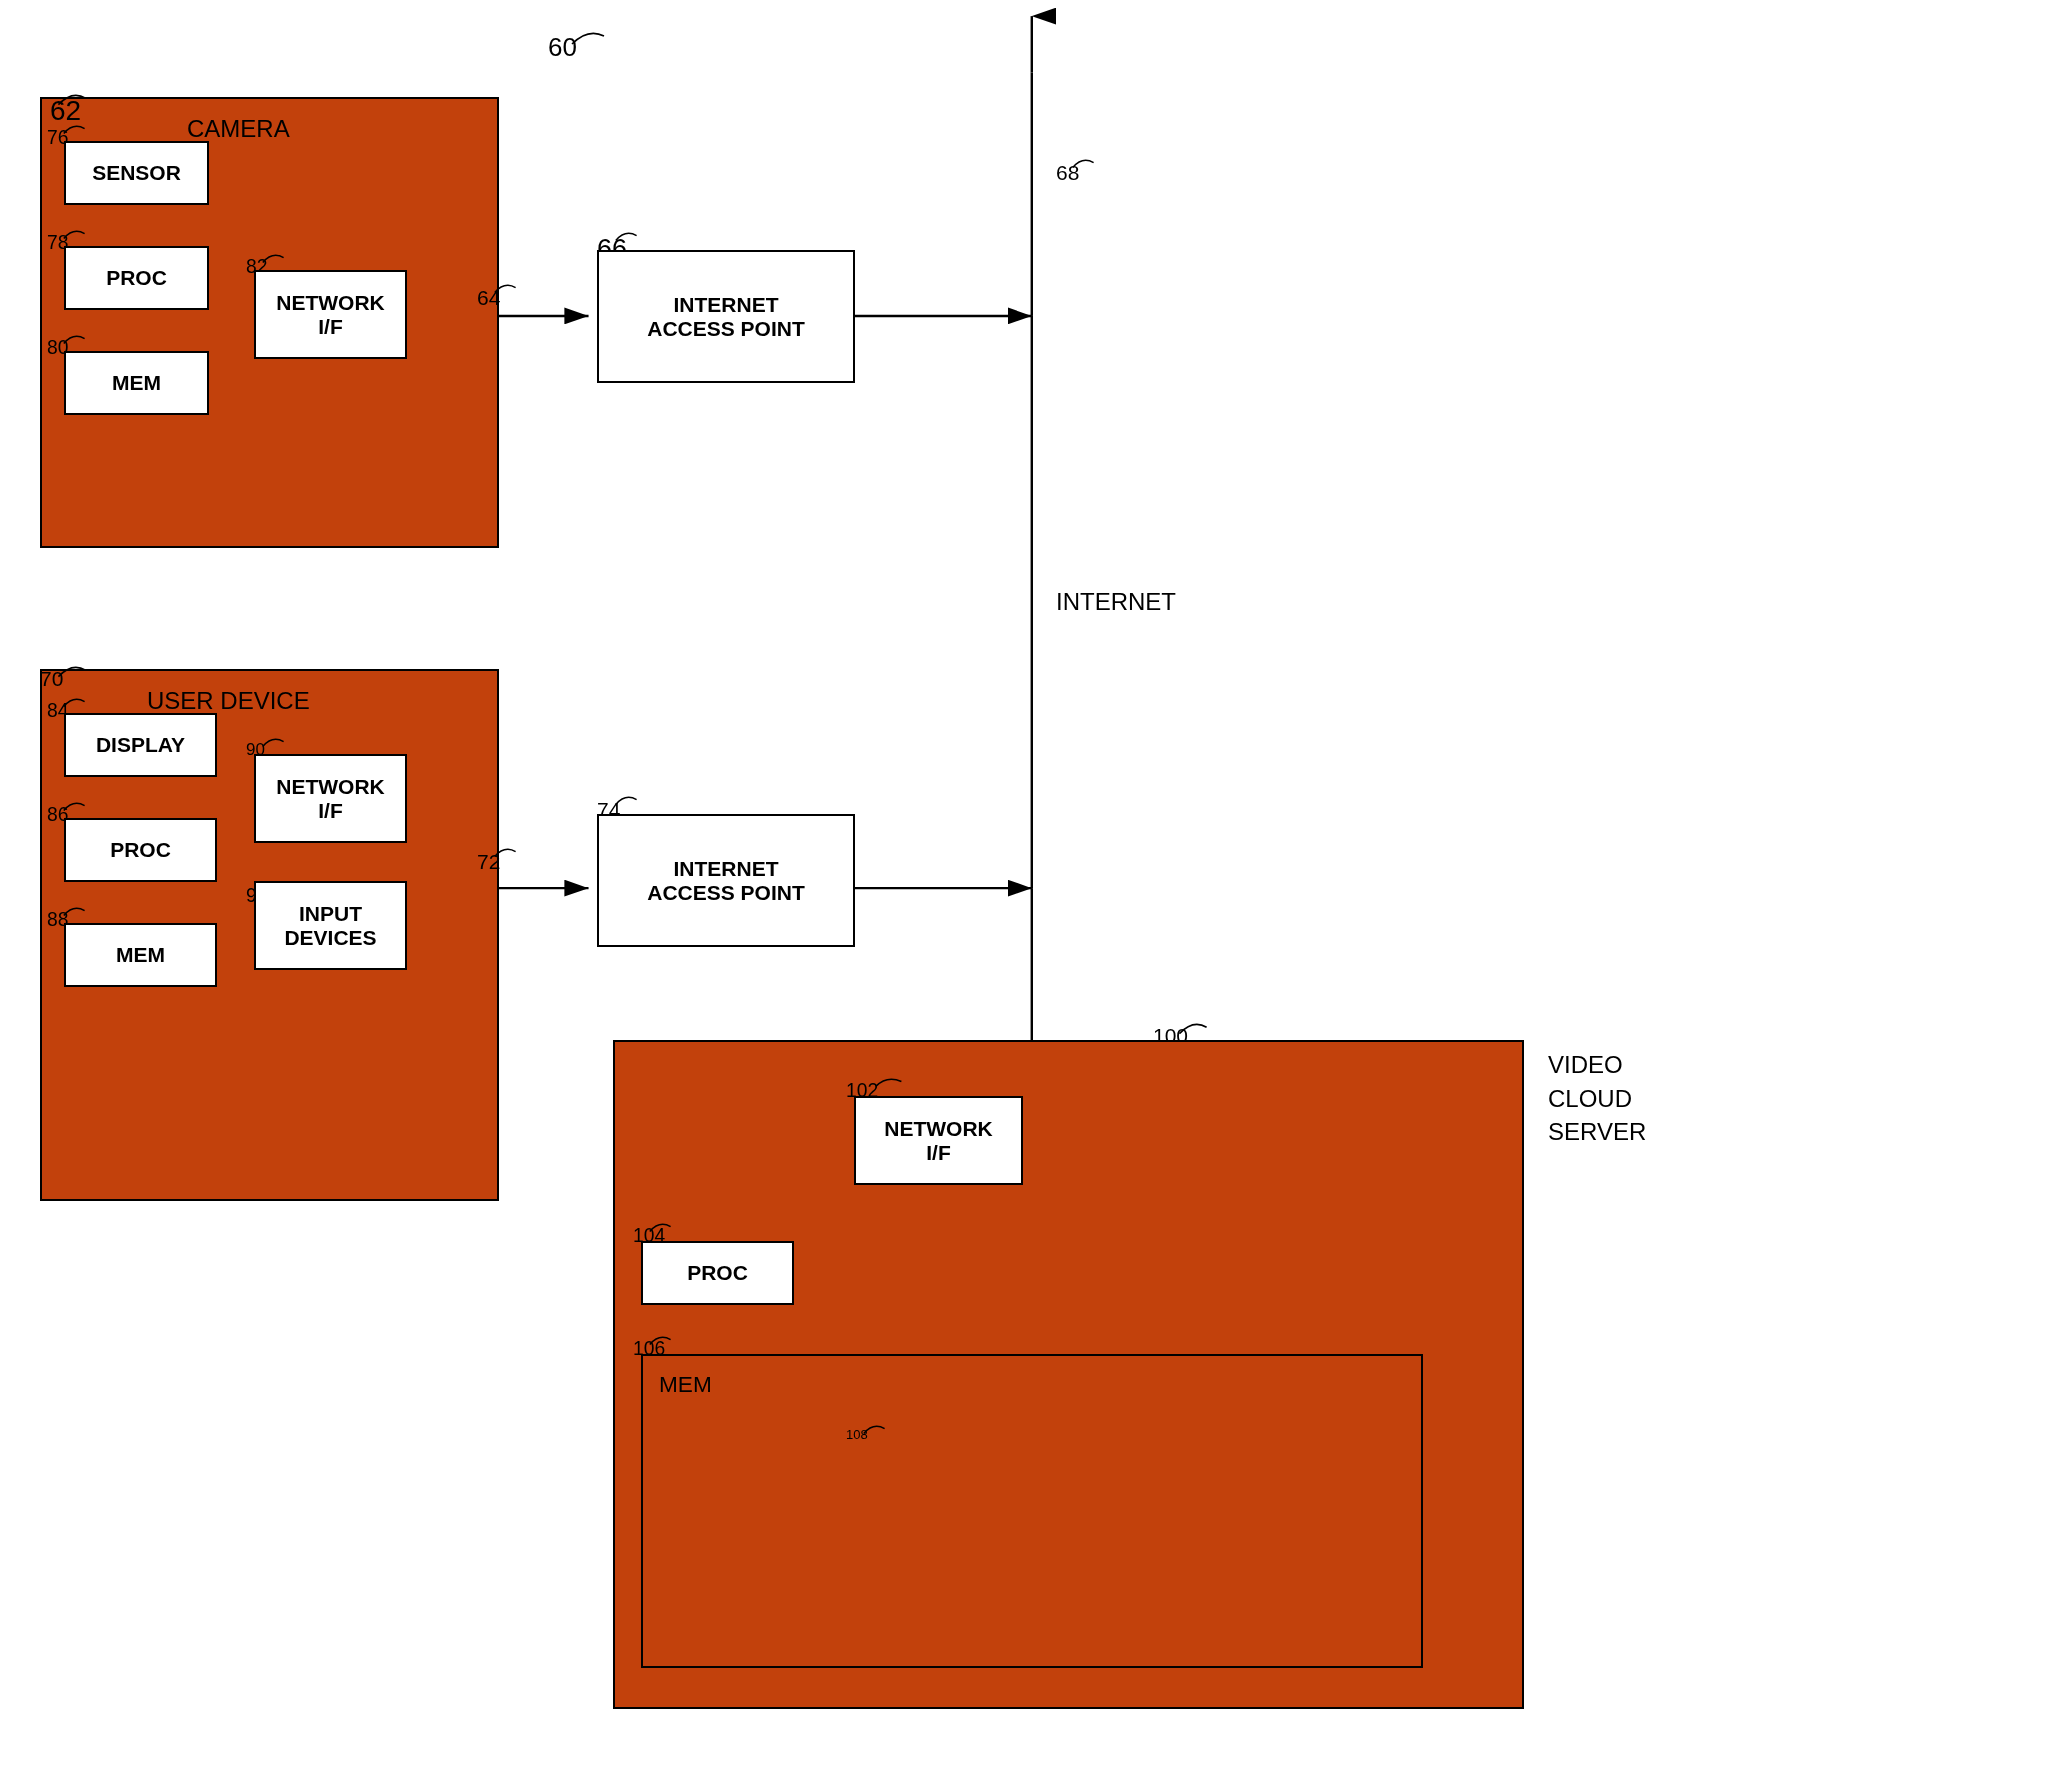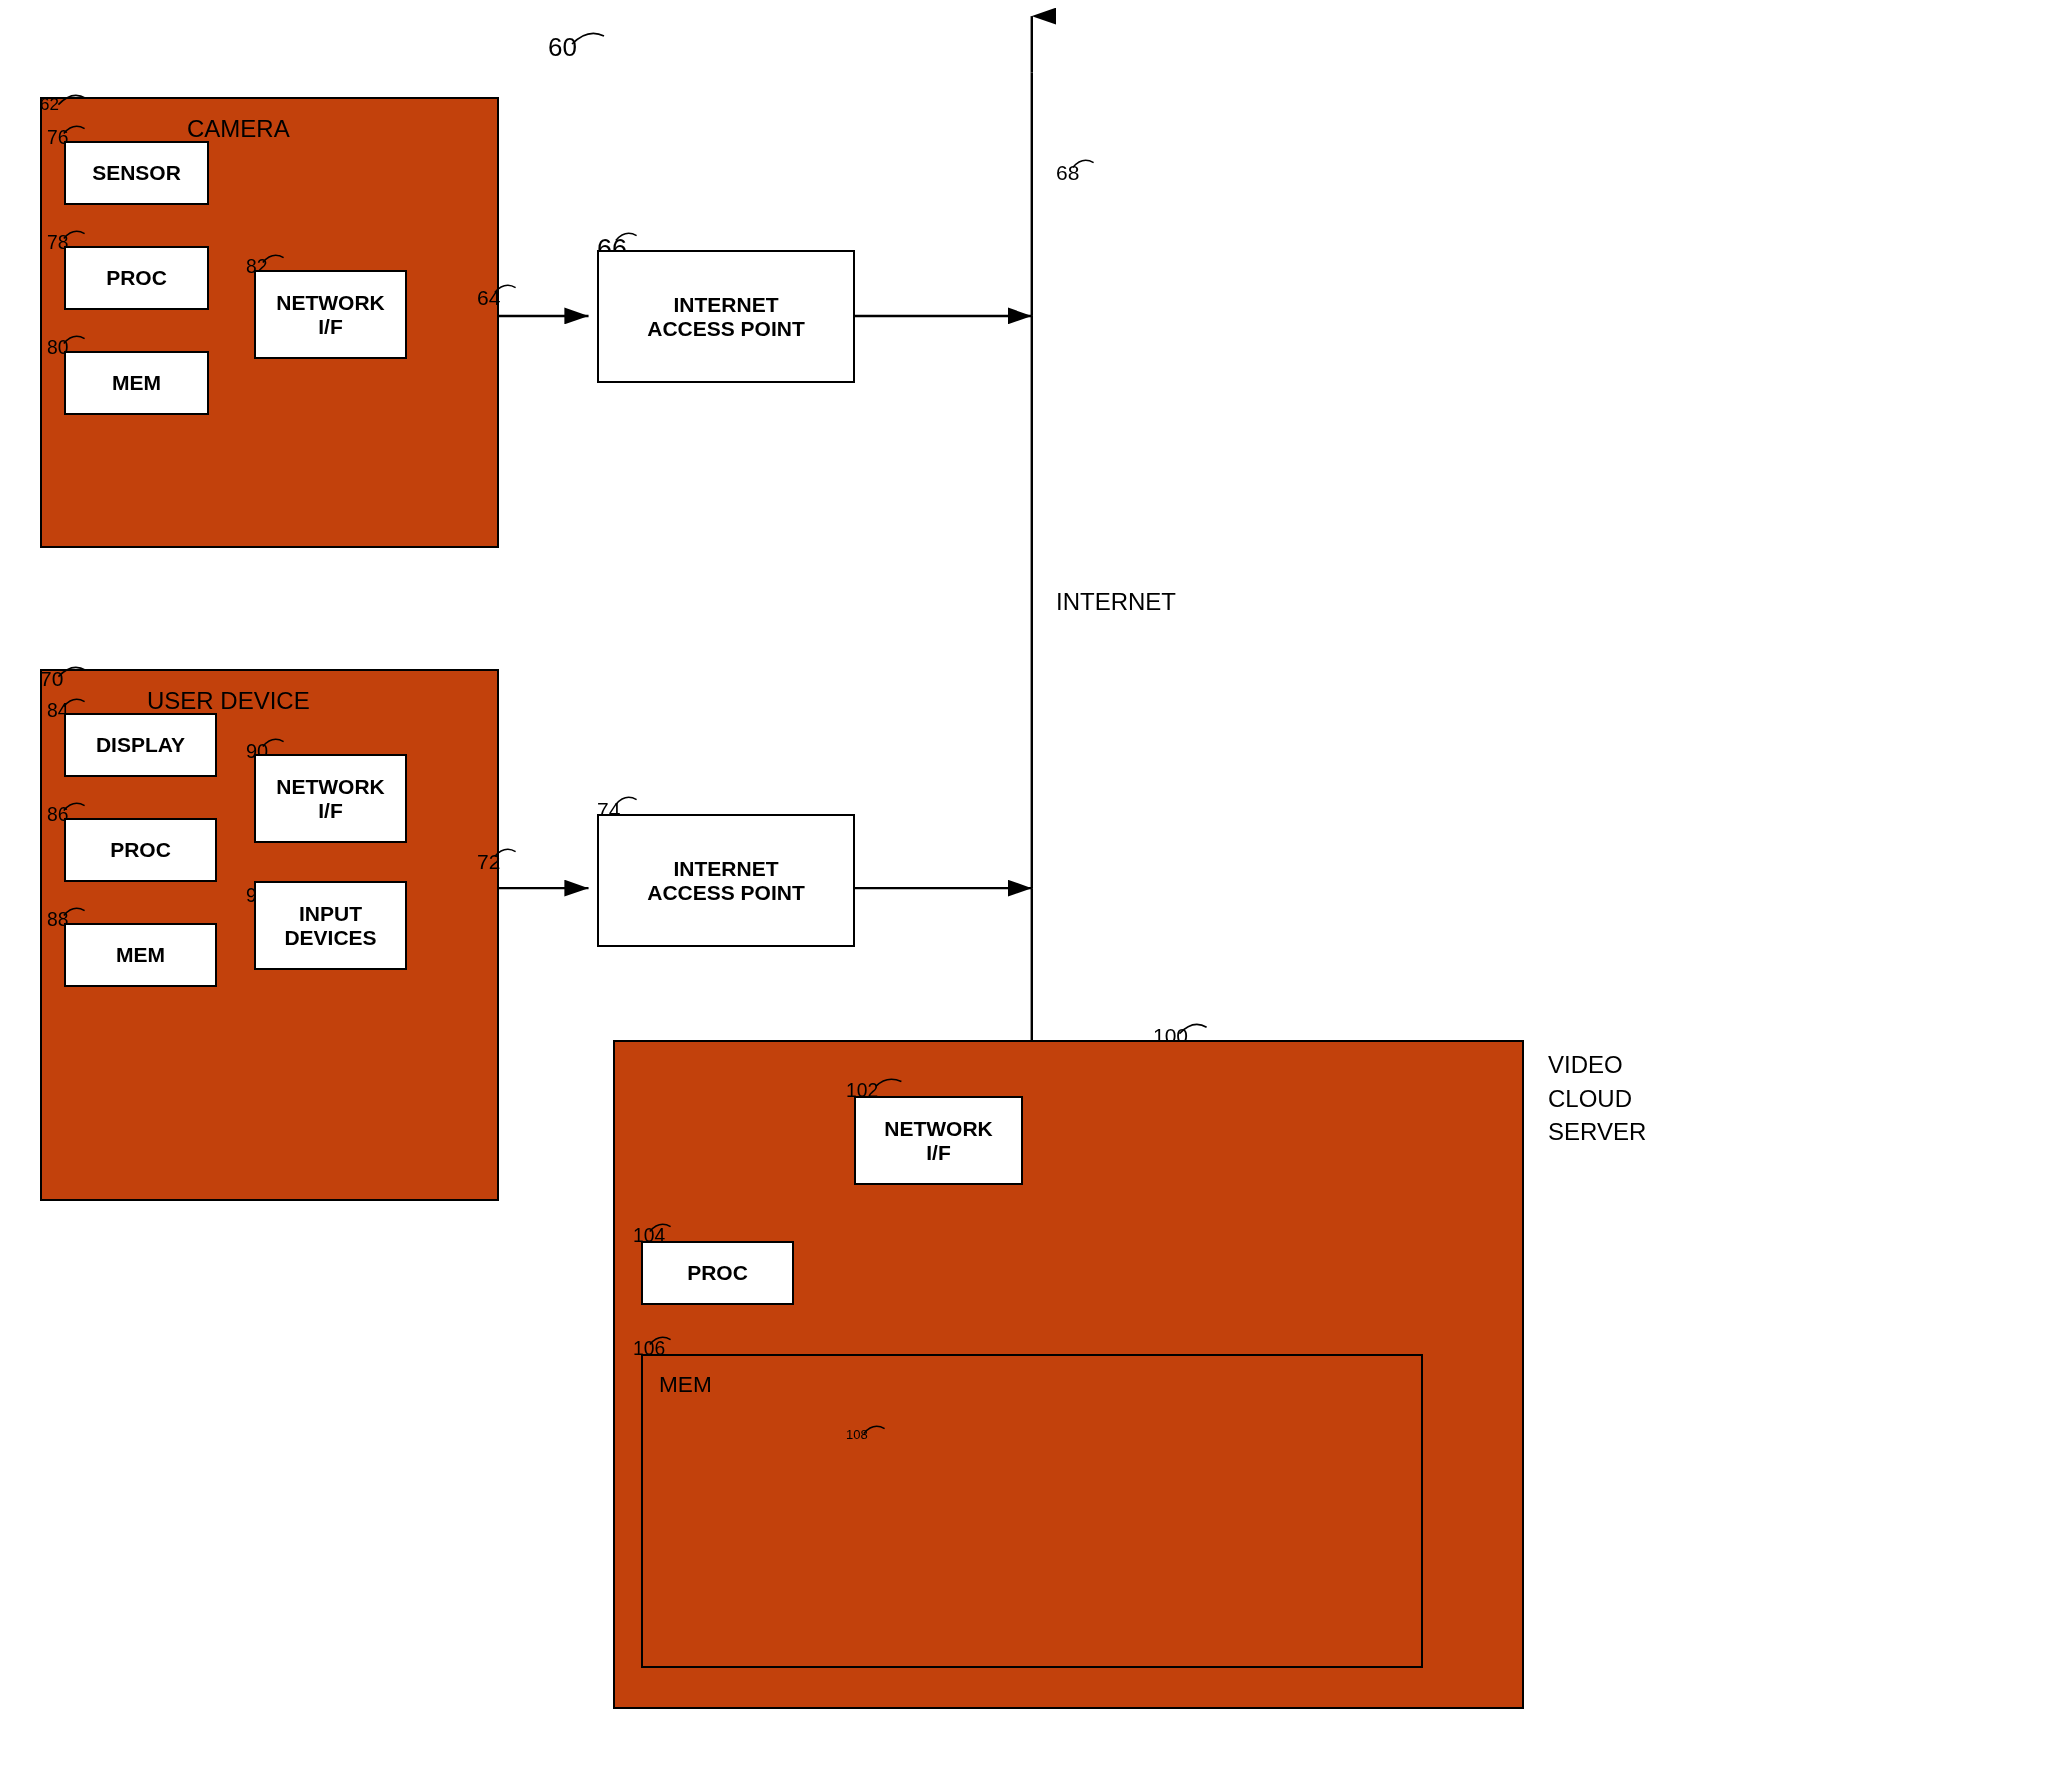--- a/index.html
+++ b/index.html
@@ -98,21 +98,21 @@
 
   <svg style="position:absolute;top:24px;left:564px;" width="48" height="24" viewBox="0 0 60 30">
     <path d="M 10 25 Q 30 5 50 15" stroke="#000" stroke-width="2" fill="none"></path>
   </svg>
 
   <div class="outer-box" style="left:40px; top:97px; width:459px; height:451px;">
 
     <div class="label" style="top:16px; left:145px; font-size:24px; font-weight:normal;">CAMERA</div>
   </div>
 
-  <div class="label" style="top:95px; left:40px; font-size:17px;">62</div>
+  <div class="label" style="top:95px; left:40px; font-size:28px;padding-left:10px;">62</div>
   <svg style="position:absolute;top:87px;left:52px;" width="40" height="24" viewBox="0 0 50 30">
     <path d="M 8 22 Q 25 4 42 14" stroke="#000" stroke-width="2" fill="none"></path>
   </svg>
 
   <div class="label" style="top:127px; left:47px; font-size:19.3px;">76</div>
   <svg style="position:absolute;top:119px;left:59px;" width="32" height="20" viewBox="0 0 40 25">
     <path d="M 6 18 Q 18 4 32 12" stroke="#000" stroke-width="2" fill="none"></path>
   </svg>
   <div class="box" style="left:64px; top:141px; width:145px; height:64px;">
     <span>SENSOR</span>
@@ -182,21 +182,21 @@
   </div>
 
   <div class="label" style="top:909px; left:47px; font-size:19.3px;">88</div>
   <svg style="position:absolute;top:901px;left:59px;" width="32" height="20" viewBox="0 0 40 25">
     <path d="M 6 18 Q 18 4 32 12" stroke="#000" stroke-width="2" fill="none"></path>
   </svg>
   <div class="box" style="left:64px; top:923px; width:153px; height:64px;">
     <span>MEM</span>
   </div>
 
-  <div class="label" style="top:740px; left:246px; font-size:20px;">90</div>
+  <div class="label" style="top:740px; left:246px; font-size:17px;">90</div>
   <svg style="position:absolute;top:732px;left:258px;" width="32" height="20" viewBox="0 0 40 25">
     <path d="M 6 18 Q 18 4 32 12" stroke="#000" stroke-width="2" fill="none"></path>
   </svg>
   <div class="box" style="left:254px; top:754px; width:153px; height:89px;">
     <span style="white-space:pre-line;">NETWORK
 I/F</span>
   </div>
 
   <div class="label" style="top:885px; left:246px; font-size:19.3px;">92</div>
   <svg style="position:absolute;top:877px;left:258px;" width="32" height="20" viewBox="0 0 40 25">

